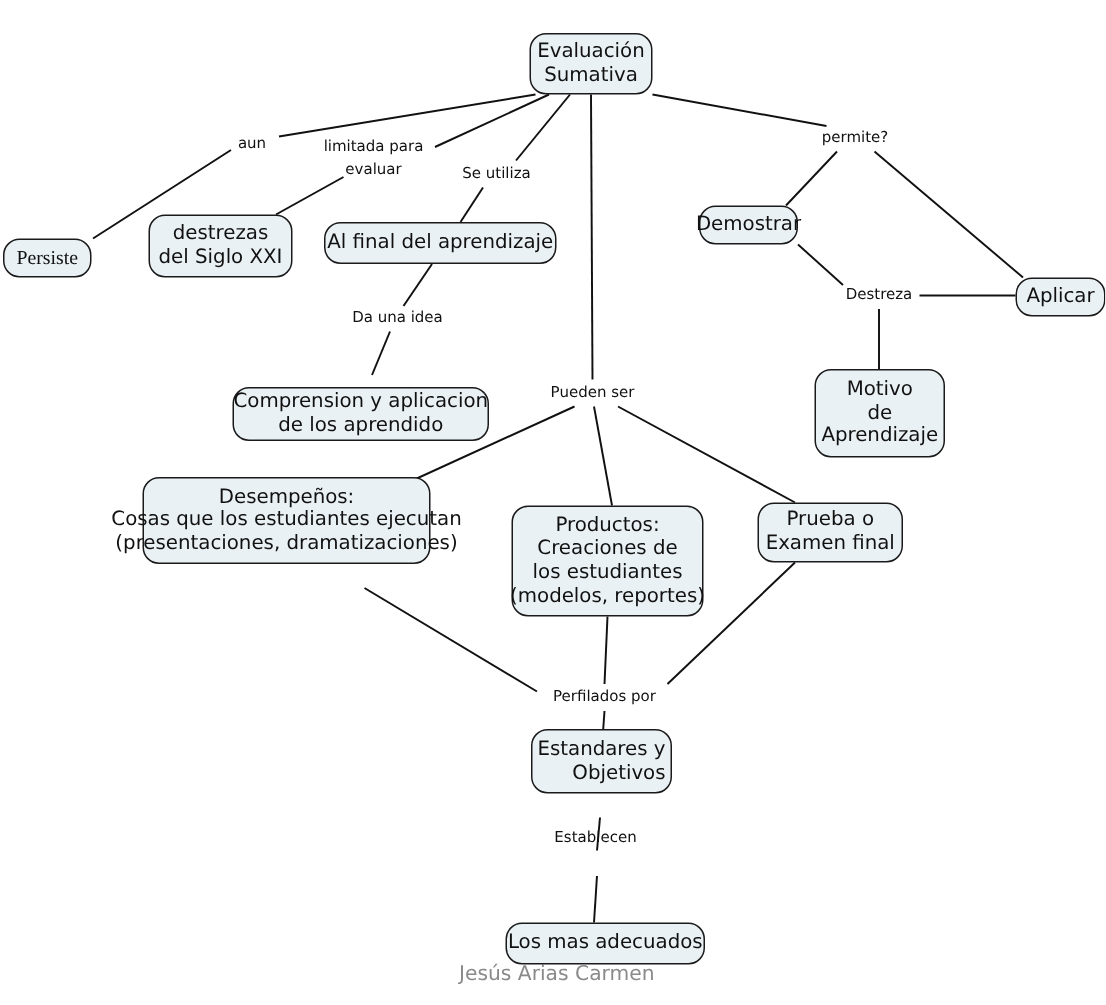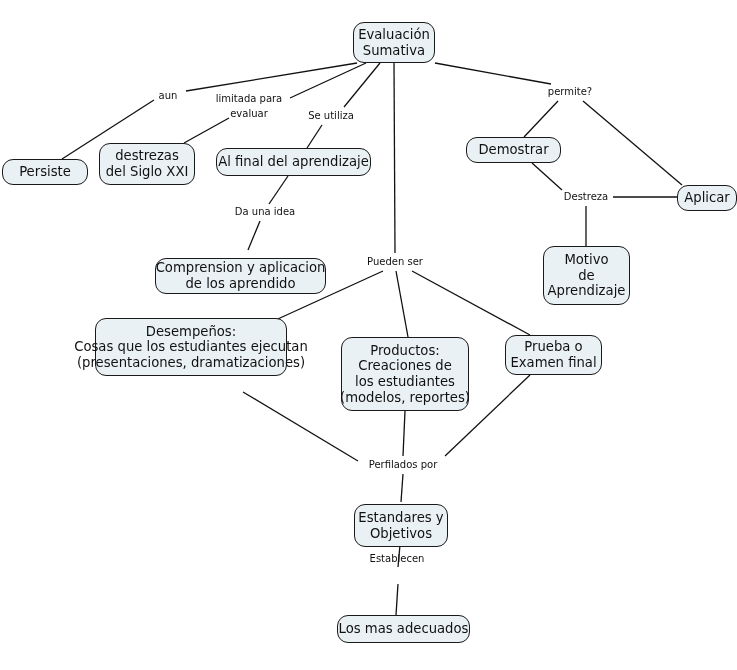--- a/index.html
+++ b/index.html
@@ -86,51 +86,52 @@
       <line x1="405" y1="411" x2="403" y2="456" stroke="#111111" stroke-width="1.3"></line>
       <line x1="530" y1="375" x2="445" y2="456" stroke="#111111" stroke-width="1.3"></line>
       <line x1="403" y1="474" x2="401" y2="502" stroke="#111111" stroke-width="1.3"></line>
       <line x1="400" y1="545" x2="398" y2="567" stroke="#111111" stroke-width="1.3"></line>
       <line x1="398" y1="584" x2="396" y2="615" stroke="#111111" stroke-width="1.3"></line>
     </svg>
 
   <div id="node-layer">
       <div class="node" style="left: 353px; top: 22px; width: 82px; height: 41px;">Evaluación
 Sumativa</div>
-      <div class="node" style="left: 2px; top: 159px; width: 86px; height: 26px;">Persiste</div>
+      <div class="node" style="left: 2px; top: 159px; width: 59px; height: 26px; font-family: Liberation Serif, serif;">Persiste</div>
       <div class="node" style="left: 99px; top: 143px; width: 96px; height: 42px;">destrezas
 del Siglo XXI</div>
       <div class="node" style="left: 216px; top: 148px; width: 155px; height: 28px;">Al final del aprendizaje</div>
-      <div class="node" style="left: 466px; top: 137px; width: 95px; height: 26px;">Demostrar</div>
+      <div class="node" style="left: 466px; top: 137px; width: 66px; height: 26px;">Demostrar</div>
       <div class="node" style="left: 677px; top: 185px; width: 60px; height: 26px;">Aplicar</div>
       <div class="node" style="left: 543px; top: 246px; width: 87px; height: 59px;">Motivo
 de
 Aprendizaje</div>
       <div class="node" style="left: 155px; top: 258px; width: 171px; height: 36px;">Comprension y aplicacion
 de los aprendido</div>
       <div class="node" style="left: 95px; top: 318px; width: 192px; height: 58px;">Desempeños:
 Cosas que los estudiantes ejecutan
 (presentaciones, dramatizaciones)</div>
       <div class="node" style="left: 341px; top: 337px; width: 128px; height: 74px;">Productos:
 Creaciones de
 los estudiantes
 (modelos, reportes)</div>
       <div class="node" style="left: 505px; top: 335px; width: 97px; height: 40px;">Prueba o
 Examen final</div>
-      <div class="node" style="left: 354px; top: 504px; width: 94px; height: 43px;">Estandares y
+      <div class="node" style="left: 354px; top: 486px; width: 94px; height: 43px; text-align: right;">Estandares y
 Objetivos</div>
       <div class="node" style="left: 337px; top: 615px; width: 133px; height: 28px;">Los mas adecuados</div>
     </div>
   <div id="label-layer">
       <div class="link-label" style="left: 168px; top: 96px;">aun</div>
       <div class="link-label" style="left: 249px; top: 106px;">limitada para
 evaluar</div>
       <div class="link-label" style="left: 331px; top: 116px;">Se utiliza</div>
       <div class="link-label" style="left: 570px; top: 92px;">permite?</div>
       <div class="link-label" style="left: 586px; top: 197px;">Destreza</div>
       <div class="link-label" style="left: 265px; top: 212px;">Da una idea</div>
       <div class="link-label" style="left: 395px; top: 262px;">Pueden ser</div>
       <div class="link-label" style="left: 403px; top: 465px;">Perfilados por</div>
       <div class="link-label" style="left: 397px; top: 559px;">Establecen</div>
     </div>
 
+  <div class="credit" style="left:306px; top:641px;">Jesús Arias Carmen</div>
 
 </div>
 
 </body></html>

